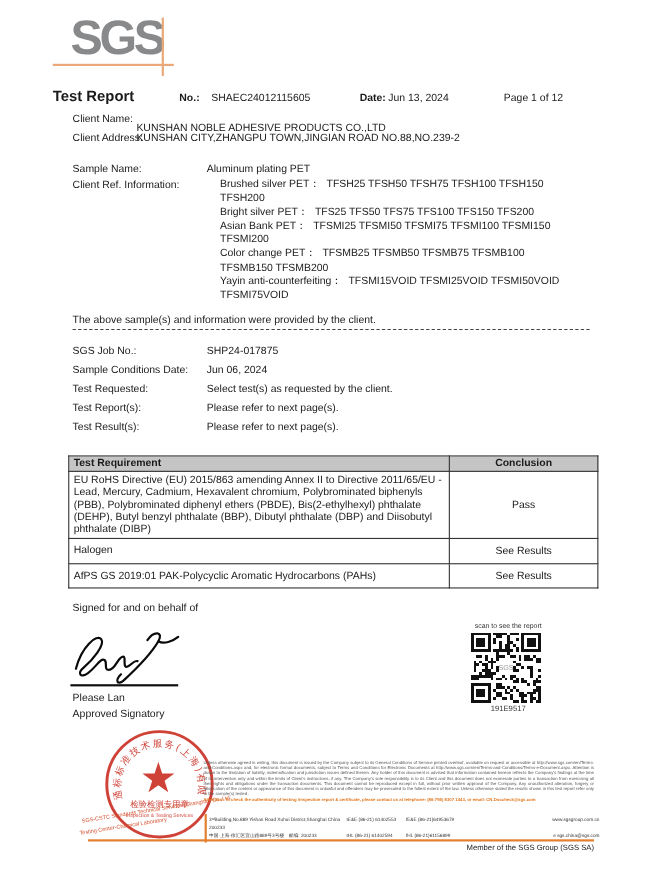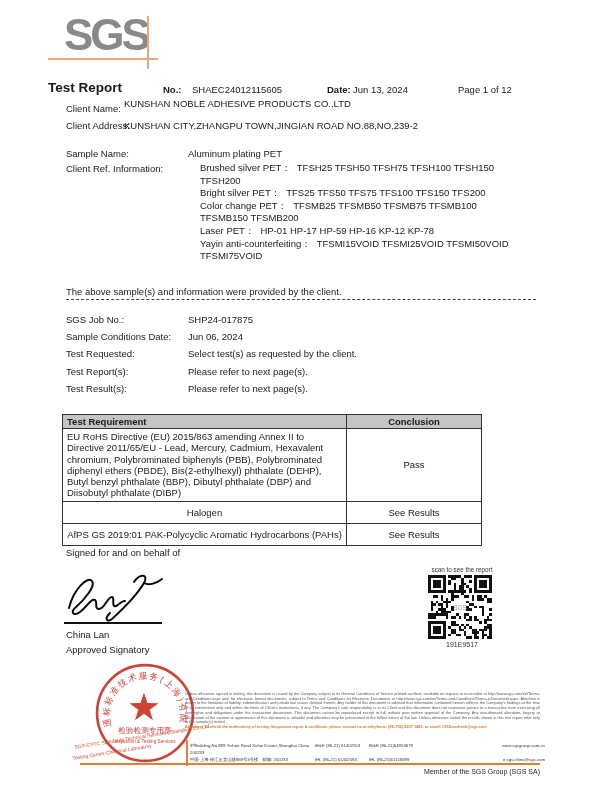--- a/index.html
+++ b/index.html
@@ -17,27 +17,27 @@
   
   .refblock{left:200px;top:162px;width:322px;font-size:9.5px;line-height:12.6px;}
   .refline{margin-bottom:0px;}
   .refname{margin-right:6px;}
   .dashline{left:66px;top:299px;width:470px;height:0;border-top:1.5px dashed #444;}
   
   .jobrows{left:66px;top:314px;width:470px;}
   .jobrow{display:flex;height:17.2px;align-items:flex-start;}
   .jobrow .jl{width:122px;flex:none;}
   
-  .rtable{left:62px;top:414px;width:420px;border-collapse:collapse;}
+  .rtable{left:62px;top:414px;width:482px;border-collapse:collapse;}
   .rtable th,.rtable td{border:1px solid #333;font-size:9.5px;vertical-align:middle;}
   .rtable th{background:#c5c5c5;padding:1px 4px;text-align:left;}
   .rtable th.conc{text-align:center;width:126px;}
   .rtable td.req{padding:2px 4px;line-height:11.3px;}
   .rtable td.concv{text-align:center;}
-  .rtable tr.short td{padding:5px 4px;text-align:center;}
+  .rtable tr.short td{padding:5px 4px;}
   .rtable{border:1.5px solid #222;}
   
   .sigline{left:64px;top:622px;width:98px;height:2px;background:#111;}
   
   .qrcap{left:418px;top:566px;width:88px;font-size:6.3px;text-align:center;color:#333;}
   .qrsvg{left:428px;top:575px;}
   .qrcode-label{left:418px;top:641px;width:88px;font-size:7px;text-align:center;color:#333;}
   
   .stampsvg{left:93px;top:661px;opacity:.88;}
   .stampsub{color:#d4502e;font-size:5px;line-height:6px;white-space:nowrap;transform:rotate(-9deg);transform-origin:0 0;}
@@ -64,33 +64,33 @@
   <div class="abs logo-vline"></div>
 
   <div class="abs title">Test Report</div>
   <span class="abs fs b" style="left:163px;top:84px;">No.:</span>
   <span class="abs fs" style="left:192px;top:84px;">SHAEC24012115605</span>
   <span class="abs fs b" style="left:327px;top:84px;">Date:</span>
   <span class="abs fs" style="left:353px;top:84px;">Jun 13, 2024</span>
   <span class="abs fs" style="left:458px;top:84px;">Page 1 of 12</span>
 
   <span class="abs fs" style="left:66px;top:103px;">Client Name:</span>
-  <span class="abs fs" style="left:124px;top:98px;">KUNSHAN NOBLE ADHESIVE PRODUCTS CO.,LTD</span>
+  <span class="abs fs" style="left:124px;top:111px;">KUNSHAN NOBLE ADHESIVE PRODUCTS CO.,LTD</span>
   <span class="abs fs" style="left:66px;top:120px;">Client Address:</span>
   <span class="abs fs" style="left:124px;top:120px;">KUNSHAN CITY,ZHANGPU TOWN,JINGIAN ROAD NO.88,NO.239-2</span>
 
   <span class="abs fs" style="left:66px;top:148px;">Sample Name:</span>
   <span class="abs fs" style="left:188px;top:148px;">Aluminum plating PET</span>
   <span class="abs fs" style="left:66px;top:163px;">Client Ref. Information:</span>
 
   <div class="abs refblock">
     <div class="refline"><span class="refname">Brushed silver PET：</span><span>TFSH25 TFSH50 TFSH75 TFSH100 TFSH150 TFSH200</span></div>
     <div class="refline"><span class="refname">Bright silver PET：</span><span>TFS25 TFS50 TFS75 TFS100 TFS150 TFS200</span></div>
+    <div class="refline"><span class="refname">Asian Bank PET：</span><span>TFSMI25 TFSMI50 TFSMI75 TFSMI100 TFSMI150 TFSMI200</span></div>
     <div class="refline"><span class="refname">Color change PET：</span><span>TFSMB25 TFSMB50 TFSMB75 TFSMB100 TFSMB150 TFSMB200</span></div>
-    <div class="refline"><span class="refname">Laser PET：</span><span>HP-01 HP-17 HP-59 HP-16 KP-12 KP-78</span></div>
     <div class="refline"><span class="refname">Yayin anti-counterfeiting：</span><span>TFSMI15VOID TFSMI25VOID TFSMI50VOID TFSMI75VOID</span></div>
   </div>
 
   <span class="abs fs" style="left:66px;top:286px;">The above sample(s) and information were provided by the client.</span>
   <div class="abs dashline"></div>
 
   <div class="abs jobrows fs">
     <div class="jobrow">
         <span class="jl">SGS Job No.:</span>
         <span>SHP24-017875</span>
@@ -136,21 +136,21 @@
 
   <span class="abs fs" style="left:66px;top:547px;">Signed for and on behalf of</span>
   <svg class="abs" style="left:62px;top:570px;" width="110" height="52" viewBox="0 0 110 52">
     <g stroke="#0a0a0a" stroke-width="2" fill="none" stroke-linecap="round">
       <path d="M7,38 C12,18 26,6 30,11 C34,16 22,30 14,37 C8,42 11,47 18,42 C26,36 29,28 33,30 C36,32 32,39 37,39 C43,39 45,27 50,27 C53,27 49,38 54,36 C58,34 60,30 63,31"></path>
       <path d="M72,12 C78,3 87,4 82,13 C75,25 62,38 50,49 C45,53 42,49 48,43"></path>
       <path d="M82,13 C87,16 95,13 100,9"></path>
     </g>
   </svg>
   <div class="abs sigline"></div>
-  <span class="abs fs" style="left:66px;top:629px;">China Lan</span>
+  <span class="abs fs" style="left:66px;top:629px;">Please Lan</span>
   <span class="abs fs" style="left:66px;top:644px;">Approved Signatory</span>
 
   <div class="abs qrcap">scan to see the report</div>
   <svg id="qr-svg" class="abs qrsvg" width="64" height="64" viewBox="0 0 64 64" shape-rendering="crispEdges">
       <g fill="#111">
         <rect x="20.48" y="0.00" width="2.56" height="2.56"></rect>
         <rect x="23.04" y="0.00" width="2.56" height="2.56"></rect>
         <rect x="25.60" y="0.00" width="2.56" height="2.56"></rect>
         <rect x="28.16" y="0.00" width="2.56" height="2.56"></rect>
         <rect x="30.72" y="0.00" width="2.56" height="2.56"></rect>

